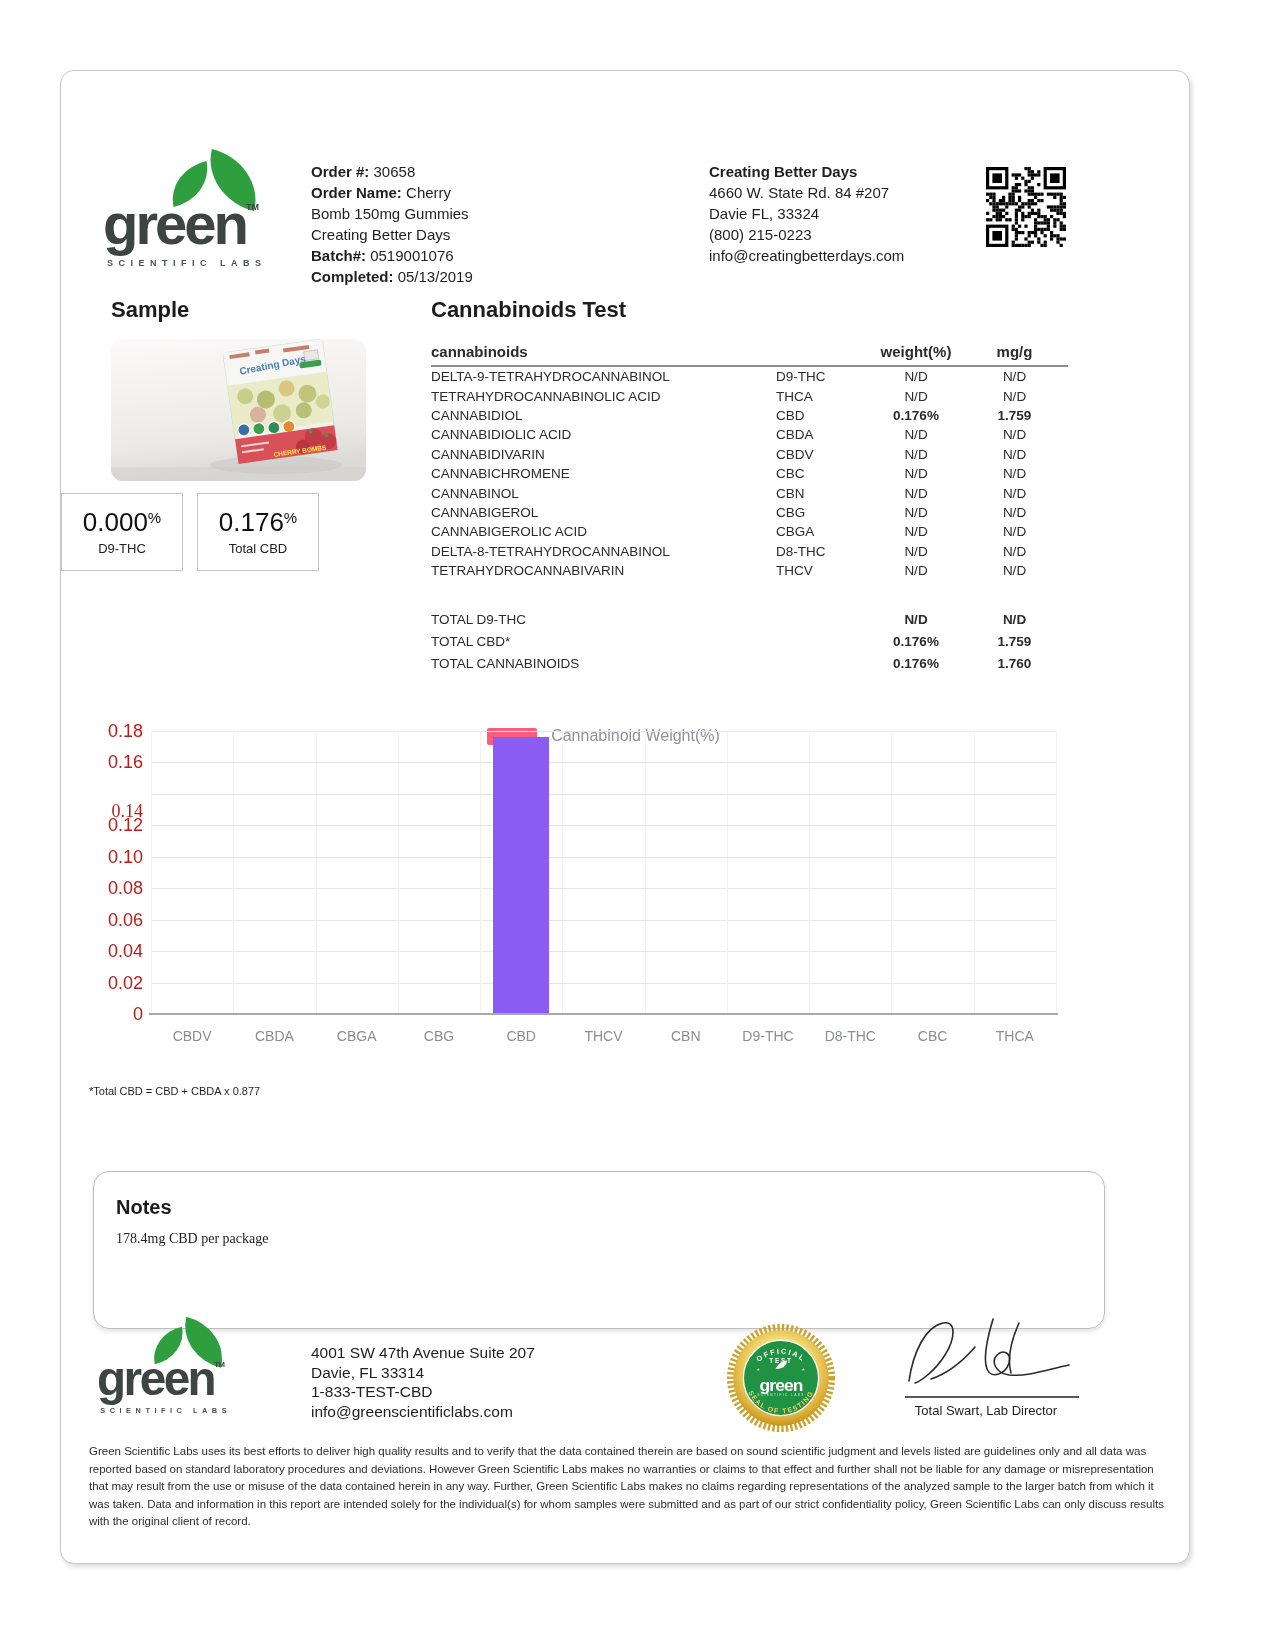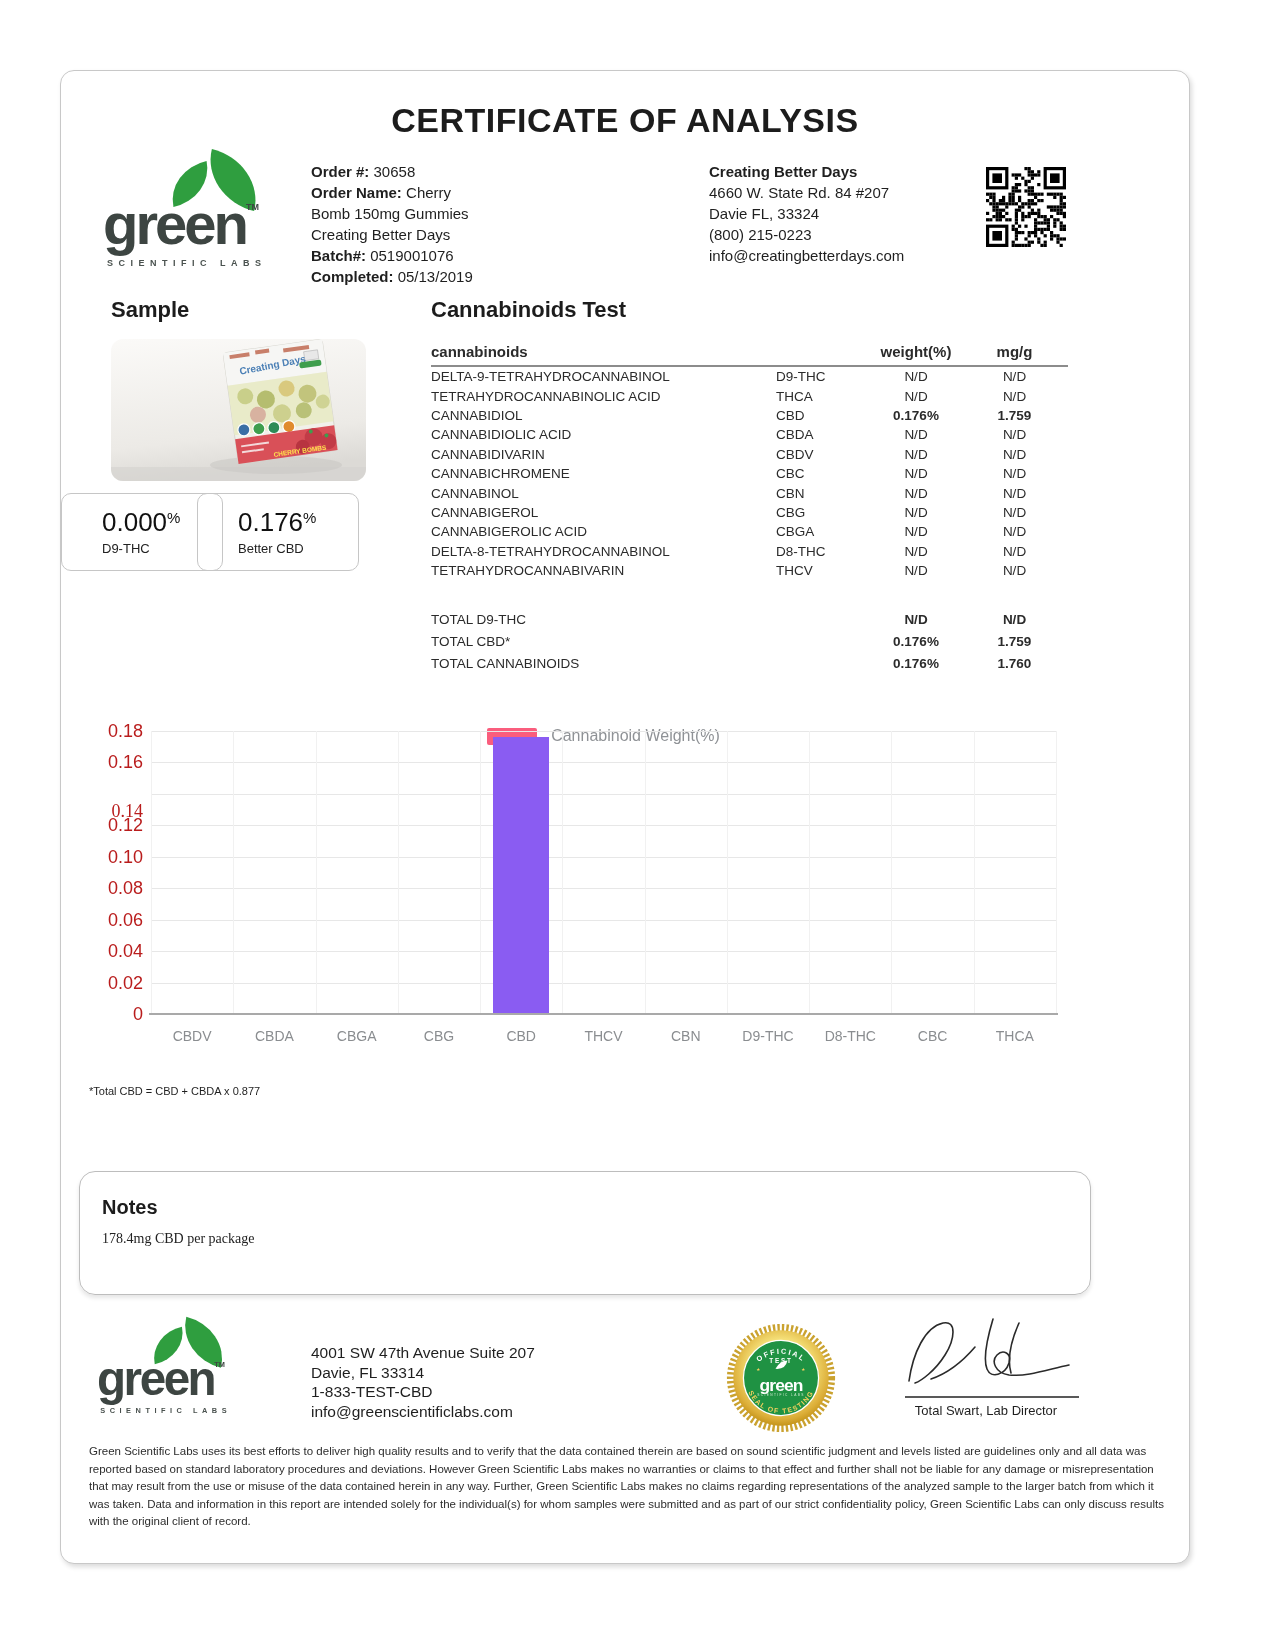--- a/index.html
+++ b/index.html
@@ -25,21 +25,21 @@
   
   .order-block{left:250px;top:90px;width:182px;font-size:15px;line-height:21px;color:#1f1f1f;}
   .client-block{left:648px;top:90px;width:255px;font-size:15px;line-height:21px;color:#1f1f1f;}
   .b{font-weight:bold;}
 
   
   .sec-h{font-size:22px;font-weight:bold;color:#1c1c1c;}
 
   
   .photo{left:50px;top:268px;width:255px;height:142px;border-radius:12px;overflow:hidden;}
-  .stat-card{top:422px;width:120px;height:76px;border:1px solid #c6c6c6;border-radius:10px;padding-left:40px;}
+  .stat-card{top:422px;width:120px;height:76px;border:1px solid #c6c6c6;border-radius:0;text-align:center;}
   .stat-card .val{margin-top:13px;font-size:26px;color:#111;}
   .stat-card .pct{font-size:15px;vertical-align:8px;}
   .stat-card .lbl{margin-top:3px;font-size:13px;color:#222;}
 
   
   #test-table{left:370px;top:272px;width:637px;font-size:13.5px;color:#2b2b2b;}
   .thead{display:grid;grid-template-columns:345px 95px 90px 107px;font-weight:bold;font-size:15px;
          padding-bottom:5px;border-bottom:2px solid #8c8c8c;}
   .trow{display:grid;grid-template-columns:345px 95px 90px 107px;height:19.4px;align-items:center;}
   .c-w,.c-m{text-align:center;}
@@ -58,36 +58,35 @@
   .gridh{position:absolute;left:0;width:100%;height:1px;background:#e7e7e7;}
   .gridv{position:absolute;top:0;width:1px;height:100%;background:#f1f1f1;}
   .axis{position:absolute;left:-2px;bottom:-1px;width:909px;height:2px;background:#a9a9a9;}
   .ytick{position:absolute;right:913px;width:60px;text-align:right;font-size:18px;color:#b91c1c;transform:translateY(-50%);}
   .bar{position:absolute;bottom:0;}
   .xlab{position:absolute;text-align:center;font-size:14px;color:#8a8d90;}
 
   .footnote{left:28px;top:1014px;font-size:11px;color:#1f1f1f;}
 
   
-  #notes{left:18px;top:1100px;width:1012px;height:124px;border:1px solid #bdbdbd;border-radius:16px;
+  #notes{left:32px;top:1100px;width:1012px;height:158px;border:1px solid #bdbdbd;border-radius:16px;
          box-shadow:0 3px 4px rgba(0,0,0,.10);padding-left:22px;box-sizing:border-box;}
   #notes .nh{margin-top:24px;font-size:20px;font-weight:bold;color:#1c1c1c;}
   #notes .nt{margin-top:12px;font-size:14px;color:#222;font-family:Liberation Serif, serif;}
 
   
   .address-block{left:250px;top:1272px;font-size:15.5px;line-height:19.5px;color:#1f1f1f;}
   .sig-name{left:830px;top:1332px;width:190px;text-align:center;font-size:13px;color:#1f1f1f;}
   .disclaimer{left:28px;top:1372px;width:1082px;font-size:11.5px;line-height:17.6px;color:#2d2d2d;text-align:left;}
 </style>
 </head>
 <body>
 
 <div id="card">
 
-  <div class="abs doc-title">CERTIFICATE OF ANALYSIS</div>
 
   <div class="abs logo" style="left:42px;top:88px;">
     <div class="leaves">
         <span class="leaf l1"></span>
         <span class="leaf l2"></span>
       </div>
     <div class="word"><span>green</span><span class="tm">TM</span></div>
     <div class="sub">SCIENTIFIC LABS</div>
   </div>
 
@@ -585,15 +584,15 @@
   <div class="abs sig-name">Total Swart, Lab Director</div>
 
   <div class="abs disclaimer">Green Scientific Labs uses its best efforts to deliver high quality results and to verify that the data contained therein are based on sound scientific judgment and levels listed are guidelines only and all data was reported based on standard laboratory procedures and deviations. However Green Scientific Labs makes no warranties or claims to that effect and further shall not be liable for any damage or misrepresentation that may result from the use or misuse of the data contained herein in any way. Further, Green Scientific Labs makes no claims regarding representations of the analyzed sample to the larger batch from which it was taken. Data and information in this report are intended solely for the individual(s) for whom samples were submitted and as part of our strict confidentiality policy, Green Scientific Labs can only discuss results with the original client of record.</div>
 
 <div class="abs stat-card" style="left: 0px; top: 422px;">
       <div class="val">0.000<span class="pct">%</span></div>
       <div class="lbl">D9-THC</div>
     </div>
     <div class="abs stat-card" style="left: 136px; top: 422px;">
       <div class="val">0.176<span class="pct">%</span></div>
-      <div class="lbl">Better CBD</div>
+      <div class="lbl">Total CBD</div>
     </div>
   </div>
 
 </body></html>

